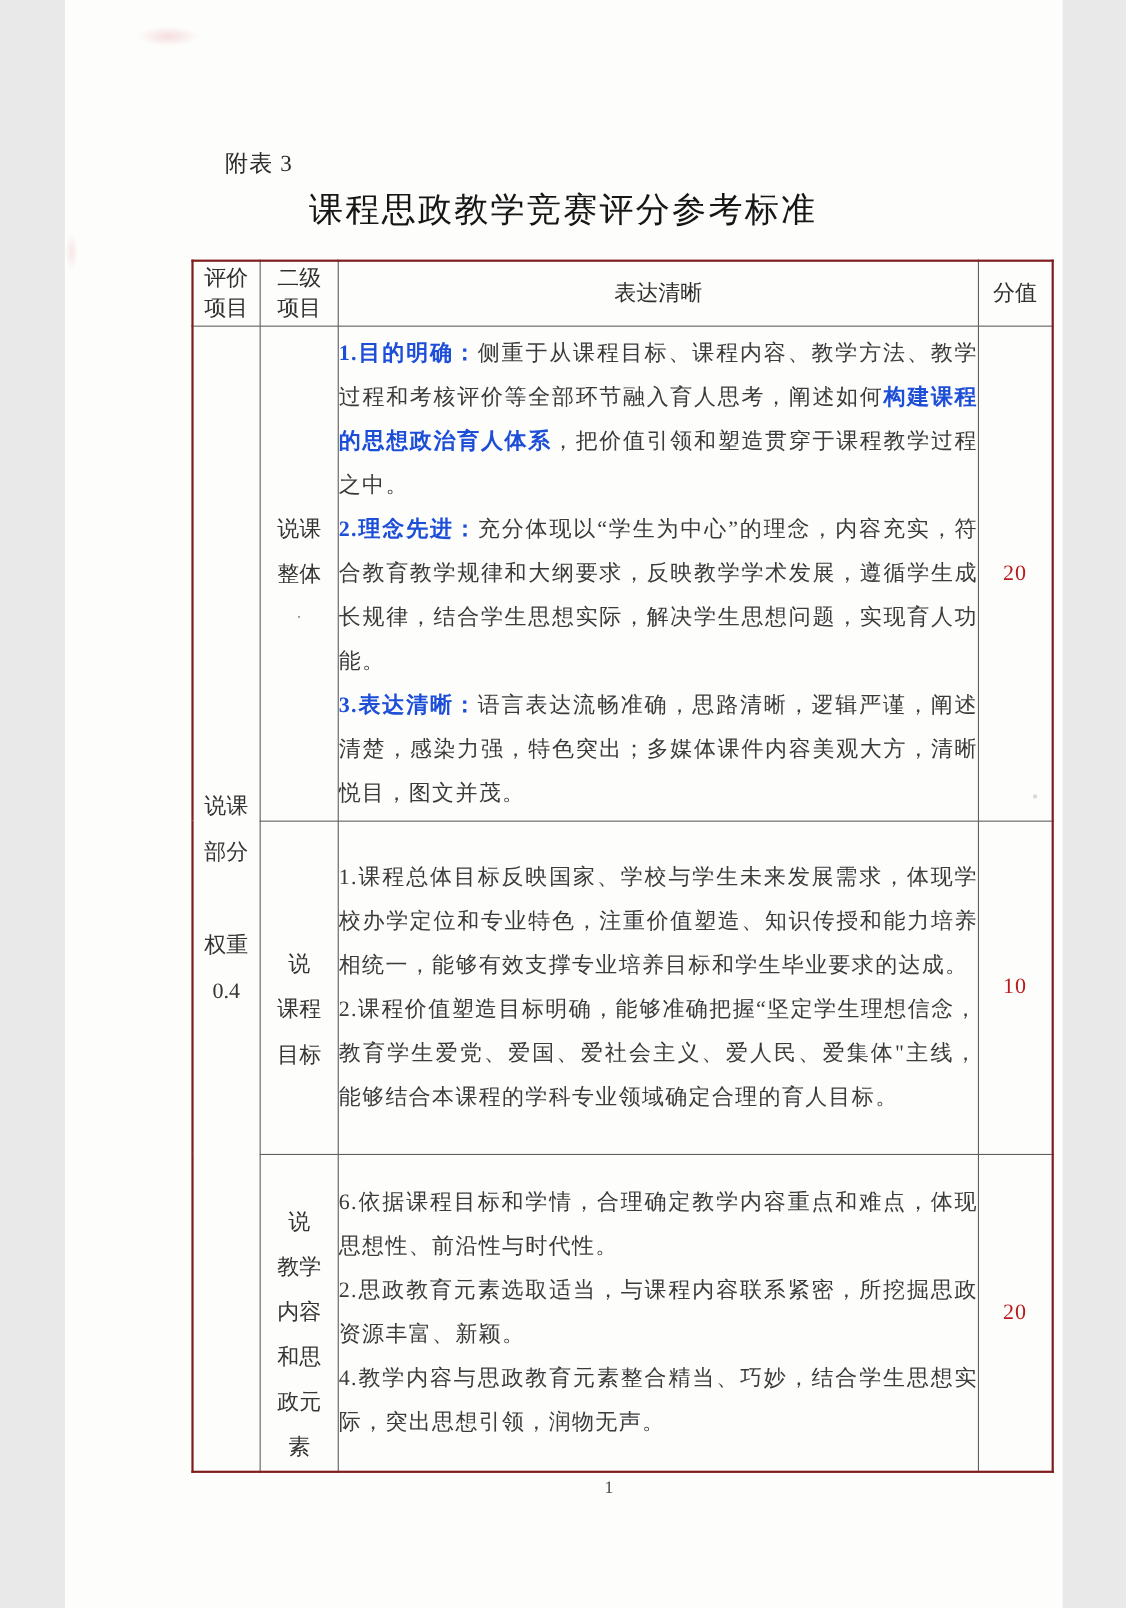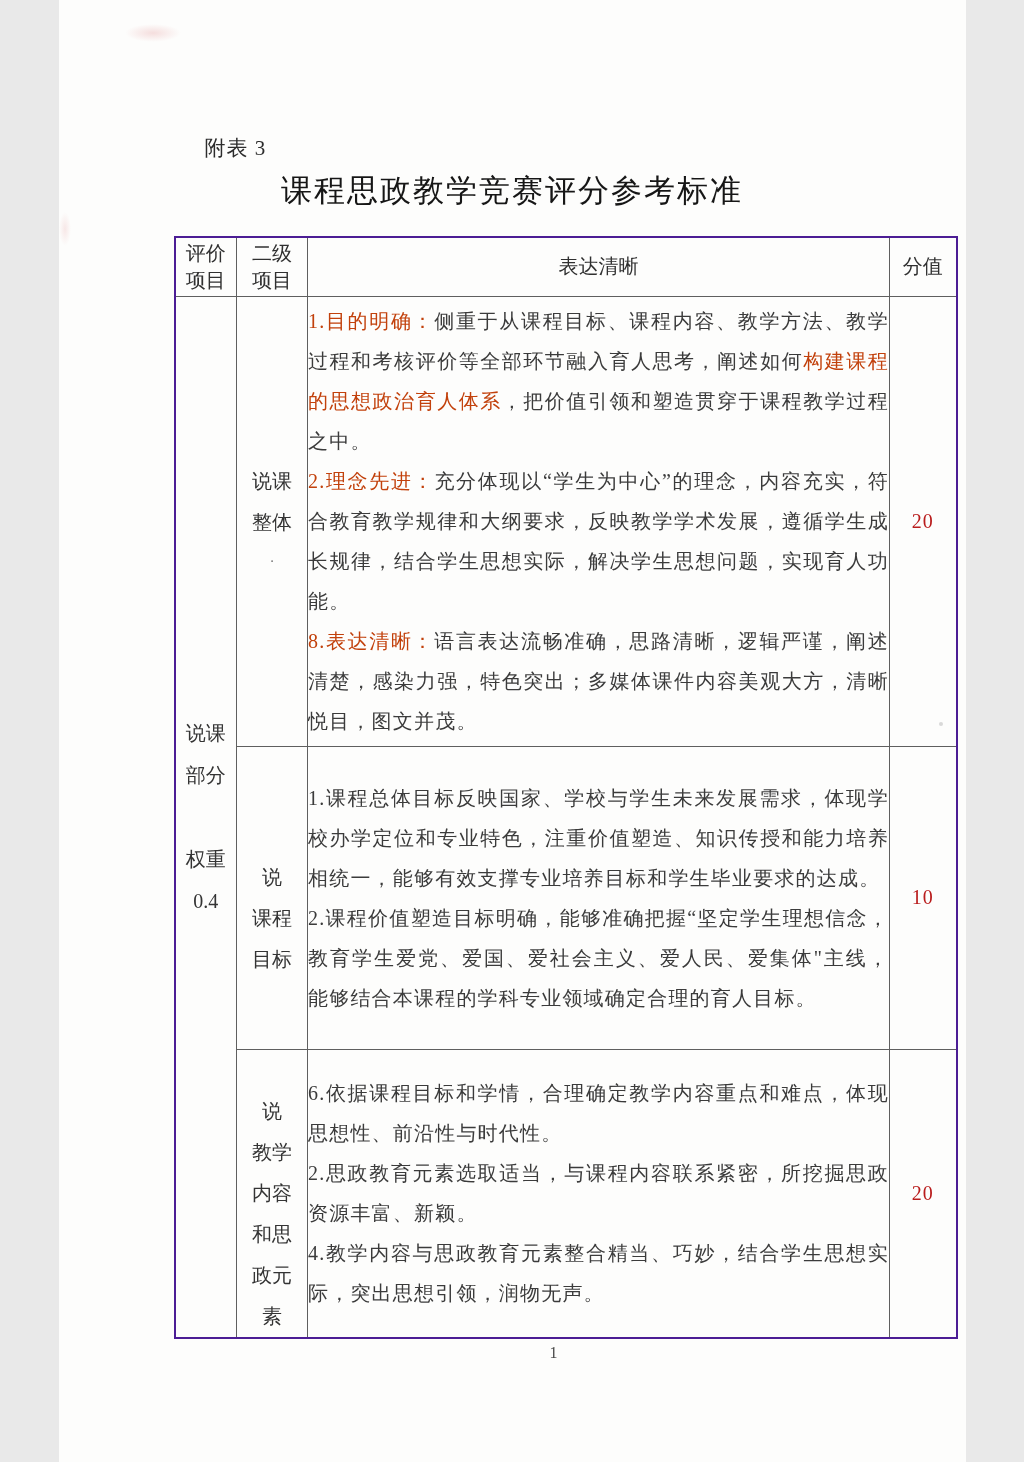--- a/index.html
+++ b/index.html
@@ -15,40 +15,40 @@
   .speck2{position:absolute;left:880px;top:722px;width:4px;height:4px;border-radius:50%;
          background:rgba(150,150,150,.35);}
 
   .annex{position:absolute;left:146px;top:134px;font-size:21px;color:#2d2d2d;letter-spacing:1px;}
   .title{position:absolute;left:0;top:170px;width:100%;margin:0;text-align:center;
          font-size:31px;font-weight:normal;color:#161616;letter-spacing:2px;}
 
   table.score{position:absolute;left:115px;top:236px;width:782px;
               border-collapse:collapse;table-layout:fixed;}
   table.score td,table.score th{border:1.6px solid #5f5f5f;padding:0;overflow:hidden;}
-  table.score{border:2px solid #4c1d95;}
+  table.score{border:2px solid #7f1d1d;}
 
   tr.hdr{height:59px;}
   tr.r1{height:450px;}
   tr.r2{height:303px;}
   tr.r3{height:259px;}
 
   th{font-weight:normal;font-size:20px;color:#303030;vertical-align:middle;text-align:center;}
   .hdr-two{white-space:pre-line;line-height:27px;}
 
   .cat{white-space:pre-line;text-align:center;vertical-align:middle;
        font-size:20px;line-height:42px;color:#343434;}
   .sub{white-space:pre-line;text-align:center;vertical-align:middle;
        font-size:20px;line-height:41px;color:#343434;}
   .sub .dot{display:block;font-size:14px;color:#6f6f6f;line-height:38px;}
 
   td.ind{vertical-align:middle;padding:4px 10px 4px 10px;font-size:20px;line-height:40px;
          text-align:justify;letter-spacing:1.2px;color:#3b3b3b;}
   td.ind p{margin:0;}
-  .b{font-weight:normal;color:#c2410c;}
+  .b{font-weight:bold;color:#1d4ed8;}
 
   td.pts{text-align:center;vertical-align:middle;font-size:20px;color:#b91c1c;letter-spacing:1px;}
 
   .pageno{position:absolute;left:0;top:1344px;width:990px;text-align:center;
           font-size:16px;color:#4a4a4a;}
 </style>
 </head>
 <body>
 
 <div class="page">
@@ -84,21 +84,21 @@
 权重
 0.4</td>
       <td class="sub">
         <span>说课
 整体</span>
         <span class="dot">·</span>
       </td>
       <td class="ind">
         <p><span class="b">1.目的明确：</span><span>侧重于从课程目标、课程内容、教学方法、教学过程和考核评价等全部环节融入育人思考，阐述如何</span><span class="b">构建课程的思想政治育人体系</span><span>，把价值引领和塑造贯穿于课程教学过程之中。</span></p>
         <p><span class="b">2.理念先进：</span><span>充分体现以“学生为中心”的理念，内容充实，符合教育教学规律和大纲要求，反映教学学术发展，遵循学生成长规律，结合学生思想实际，解决学生思想问题，实现育人功能。</span></p>
-        <p><span class="b">8.表达清晰：</span><span>语言表达流畅准确，思路清晰，逻辑严谨，阐述清楚，感染力强，特色突出；多媒体课件内容美观大方，清晰悦目，图文并茂。</span></p>
+        <p><span class="b">3.表达清晰：</span><span>语言表达流畅准确，思路清晰，逻辑严谨，阐述清楚，感染力强，特色突出；多媒体课件内容美观大方，清晰悦目，图文并茂。</span></p>
       </td>
       <td class="pts">20</td>
     </tr>
 
     <tr class="r2">
       <td class="sub">
         <span>说
 课程
 目标</span>
       </td>

